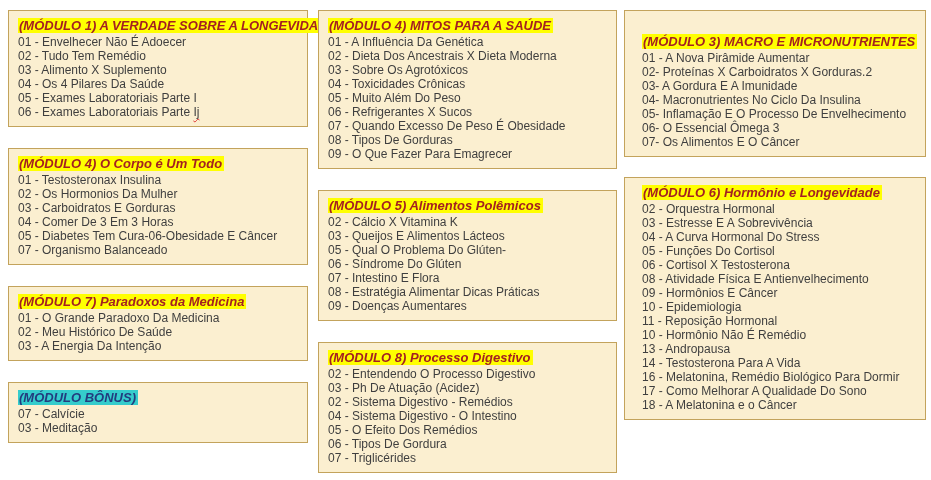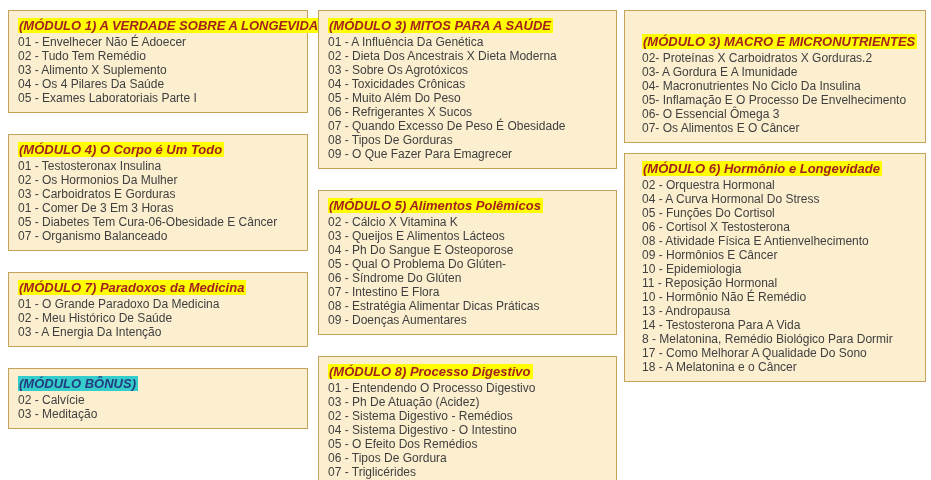--- a/index.html
+++ b/index.html
@@ -22,21 +22,21 @@
   .col-2 { width: 299px; margin-right: 7px; }
   .col-3 { width: 302px; }
   .box {
     box-sizing: border-box;
     width: 100%;
     background: var(--box-bg, #FBEFD0);
     border: 1px solid var(--box-border, #C3A35C);
     padding: 6px 9px 7px 9px;
     margin-bottom: 21px;
   }
-  .col-3 .box { margin-bottom: 10px; padding-left: 17px; }
+  .col-3 .box { margin-bottom: 20px; padding-left: 17px; }
   .col-3 .box:first-child { padding-top: 22px; }
   .title-line { margin-bottom: 2px; line-height: 15px; white-space: nowrap; }
   .title {
     display: inline;
     font-size: 13px;
     font-weight: bold;
     font-style: italic;
     color: var(--title-color, #A42121);
     background: var(--title-highlight, #FFFF00);
     padding: 0 2px 0 1px;
@@ -62,98 +62,100 @@
 
 <div class="grid" id="modules-grid">
     <div class="col col-1">
       <div class="box">
         <div class="title-line"><span class="title">(MÓDULO 1) A VERDADE SOBRE A LONGEVIDADE</span></div>
         <div class="item">01 - Envelhecer Não É Adoecer</div>
         <div class="item">02 - Tudo Tem Remédio</div>
         <div class="item">03 - Alimento X Suplemento</div>
         <div class="item">04 - Os 4 Pilares Da Saúde</div>
         <div class="item">05 - Exames Laboratoriais Parte I</div>
+        <div class="item"><span>06 - Exames Laboratoriais Parte </span><span class="misspelled">Ij</span></div>
       </div>
       <div class="box">
         <div class="title-line"><span class="title">(MÓDULO 4) O Corpo é Um Todo</span></div>
         <div class="item">01 - Testosteronax Insulina</div>
         <div class="item">02 - Os Hormonios Da Mulher</div>
         <div class="item">03 - Carboidratos E Gorduras</div>
-        <div class="item">01 - Comer De 3 Em 3 Horas</div>
+        <div class="item">04 - Comer De 3 Em 3 Horas</div>
         <div class="item">05 - Diabetes Tem Cura-06-Obesidade E Câncer</div>
         <div class="item">07 - Organismo Balanceado</div>
       </div>
       <div class="box">
         <div class="title-line"><span class="title">(MÓDULO 7) Paradoxos da Medicina</span></div>
         <div class="item">01 - O Grande Paradoxo Da Medicina</div>
         <div class="item">02 - Meu Histórico De Saúde</div>
         <div class="item">03 - A Energia Da Intenção</div>
       </div>
       <div class="box bonus">
         <div class="title-line"><span class="title">(MÓDULO BÔNUS)</span></div>
-        <div class="item">02 - Calvície</div>
+        <div class="item">07 - Calvície</div>
         <div class="item">03 - Meditação</div>
       </div>
     </div>
     <div class="col col-2">
       <div class="box">
-        <div class="title-line"><span class="title">(MÓDULO 3) MITOS PARA A SAÚDE</span></div>
+        <div class="title-line"><span class="title">(MÓDULO 4) MITOS PARA A SAÚDE</span></div>
         <div class="item">01 - A Influência Da Genética</div>
         <div class="item">02 - Dieta Dos Ancestrais X Dieta Moderna</div>
         <div class="item">03 - Sobre Os Agrotóxicos</div>
         <div class="item">04 - Toxicidades Crônicas</div>
         <div class="item">05 - Muito Além Do Peso</div>
         <div class="item">06 - Refrigerantes X Sucos</div>
         <div class="item">07 - Quando Excesso De Peso É Obesidade</div>
         <div class="item">08 - Tipos De Gorduras</div>
         <div class="item">09 - O Que Fazer Para Emagrecer</div>
       </div>
       <div class="box">
         <div class="title-line"><span class="title">(MÓDULO 5) Alimentos Polêmicos</span></div>
         <div class="item">02 - Cálcio X Vitamina K</div>
         <div class="item">03 - Queijos E Alimentos Lácteos</div>
-        <div class="item">04 - Ph Do Sangue E Osteoporose</div>
         <div class="item">05 - Qual O Problema Do Glúten-</div>
         <div class="item">06 - Síndrome Do Glúten</div>
         <div class="item">07 - Intestino E Flora</div>
         <div class="item">08 - Estratégia Alimentar Dicas Práticas</div>
         <div class="item">09 - Doenças Aumentares</div>
       </div>
       <div class="box">
         <div class="title-line"><span class="title">(MÓDULO 8) Processo Digestivo</span></div>
-        <div class="item">01 - Entendendo O Processo Digestivo</div>
+        <div class="item">02 - Entendendo O Processo Digestivo</div>
         <div class="item">03 - Ph De Atuação (Acidez)</div>
         <div class="item">02 - Sistema Digestivo - Remédios</div>
         <div class="item">04 - Sistema Digestivo - O Intestino</div>
         <div class="item">05 - O Efeito Dos Remédios</div>
         <div class="item">06 - Tipos De Gordura</div>
         <div class="item">07 - Triglicérides</div>
       </div>
     </div>
     <div class="col col-3">
       <div class="box">
         <div class="title-line"><span class="title">(MÓDULO 3) MACRO E MICRONUTRIENTES</span></div>
+        <div class="item">01 - A Nova Pirâmide Aumentar</div>
         <div class="item">02- Proteínas X Carboidratos X Gorduras.2</div>
         <div class="item">03- A Gordura E A Imunidade</div>
         <div class="item">04- Macronutrientes No Ciclo Da Insulina</div>
         <div class="item">05- Inflamação E O Processo De Envelhecimento</div>
         <div class="item">06- O Essencial Ômega 3</div>
         <div class="item">07- Os Alimentos E O Câncer</div>
       </div>
       <div class="box">
         <div class="title-line"><span class="title">(MÓDULO 6) Hormônio e Longevidade</span></div>
         <div class="item">02 - Orquestra Hormonal</div>
+        <div class="item">03 - Estresse E A Sobrevivência</div>
         <div class="item">04 - A Curva Hormonal Do Stress</div>
         <div class="item">05 - Funções Do Cortisol</div>
         <div class="item">06 - Cortisol X Testosterona</div>
         <div class="item">08 - Atividade Física E Antienvelhecimento</div>
         <div class="item">09 - Hormônios E Câncer</div>
         <div class="item">10 - Epidemiologia</div>
         <div class="item">11 - Reposição Hormonal</div>
         <div class="item">10 - Hormônio Não É Remédio</div>
         <div class="item">13 - Andropausa</div>
         <div class="item">14 - Testosterona Para A Vida</div>
-        <div class="item">8 - Melatonina, Remédio Biológico Para Dormir</div>
+        <div class="item">16 - Melatonina, Remédio Biológico Para Dormir</div>
         <div class="item">17 - Como Melhorar A Qualidade Do Sono</div>
         <div class="item">18 - A Melatonina e o Câncer</div>
       </div>
     </div>
   </div>
 
 </body></html>

